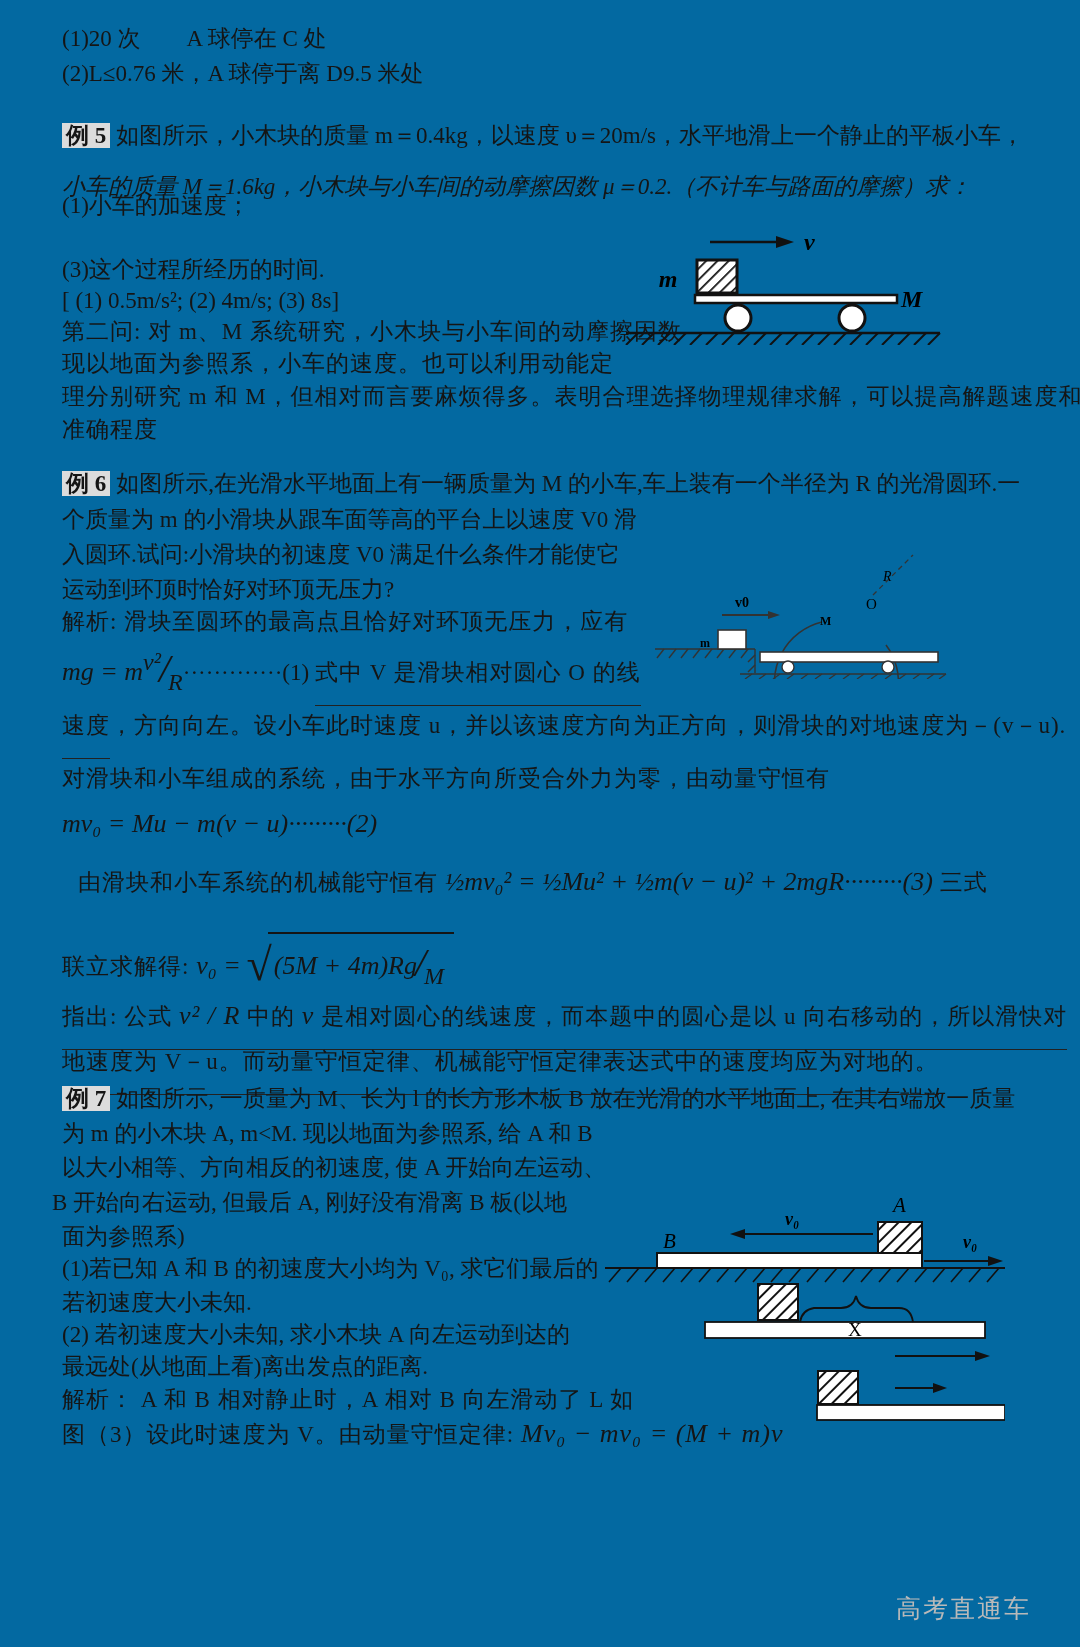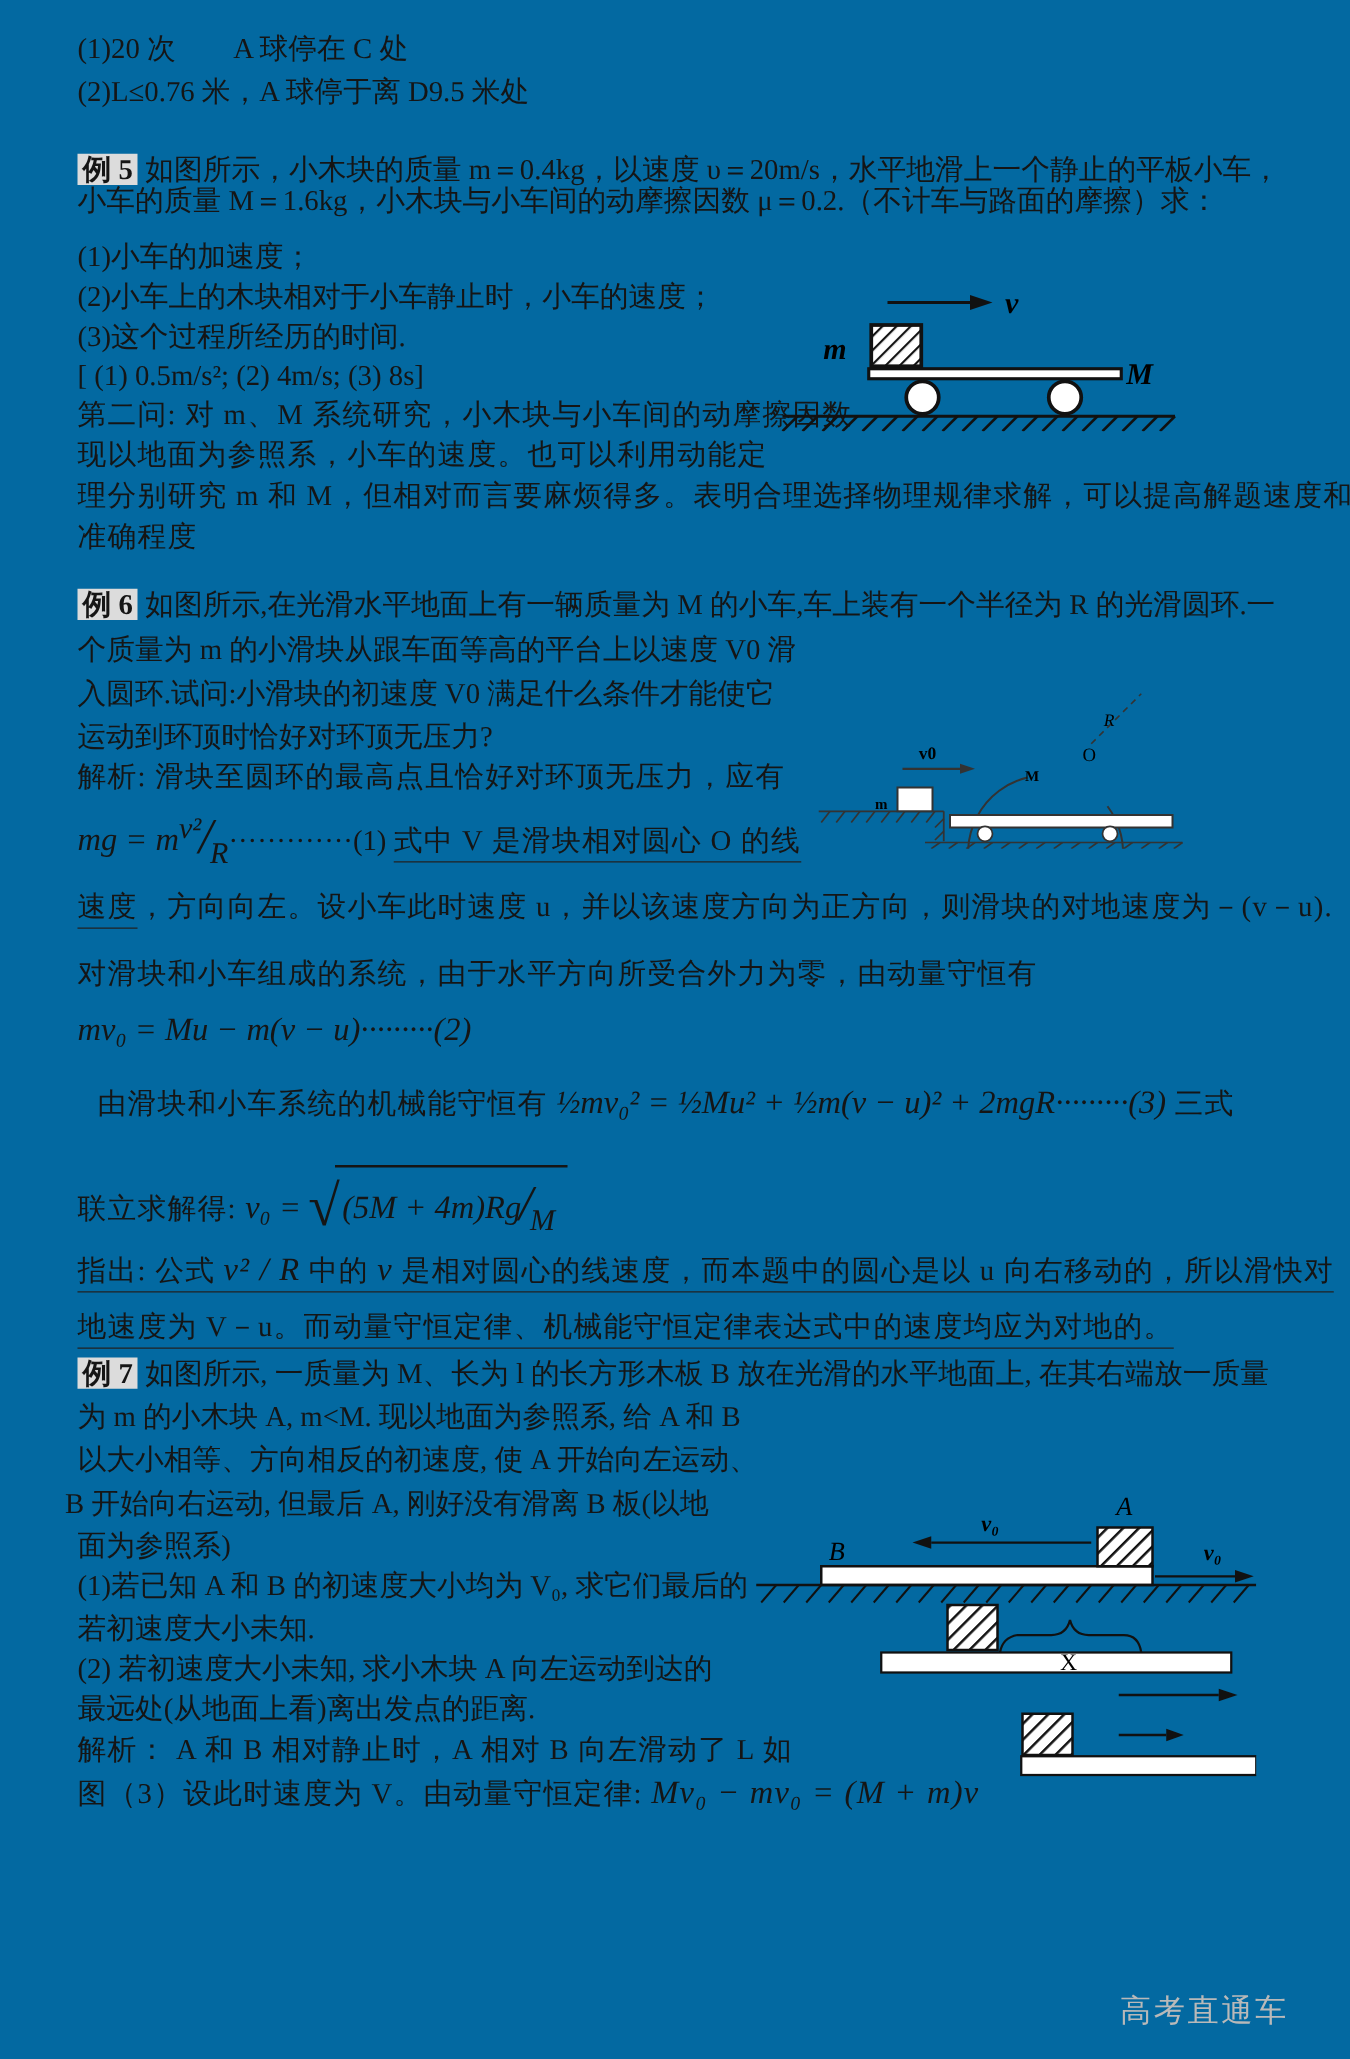--- a/index.html
+++ b/index.html
@@ -3,44 +3,43 @@
 <meta charset="utf-8">
 <style>
   html,body{margin:0;padding:0;background:#fff;}
   #page{position:relative;width:1080px;height:1647px;background:#0369a1;overflow:hidden;
         font-family:"Liberation Serif","DejaVu Serif",serif;color:#151515;}
   .line{position:absolute;white-space:nowrap;font-size:23px;line-height:1.25;}
   .kai{letter-spacing:1px;}
   .tag{background:#dcdcdc;font-weight:bold;padding:0 4px;margin-right:6px;}
   .math{font-style:italic;font-family:"Liberation Serif","DejaVu Serif",serif;}
   .big{font-size:26px;}
-  .u{border-bottom:1.5px solid #222;padding-bottom:4px;}
+  .u{border-bottom:1.5px solid #222;padding-bottom:20px;}
   .fnum{position:relative;top:-10px;font-size:24px;}
   .fden{position:relative;top:10px;font-size:24px;}
   .fslash{font-size:40px;font-style:italic;position:relative;top:2px;margin:0 -2px;}
   .radical{font-size:46px;font-style:normal;position:relative;top:6px;margin-right:-4px;}
   .overbar{display:inline-block;border-top:2px solid #151515;padding:2px 10px 0 6px;}
   .wm{position:absolute;color:#b9b9b9;font-size:25px;letter-spacing:2px;}
   svg text{font-family:"Liberation Serif","DejaVu Serif",serif;}
   .fig{position:absolute;}
 </style>
 </head>
 <body>
 
 <div id="page">
 
   <div class="line" style="top:25px;left:62px;">(1)20 次　　A 球停在 C 处</div>
   <div class="line" style="top:60px;left:62px;">(2)L≤0.76 米，A 球停于离 D9.5 米处</div>
 
   <div class="line" style="top:122px;left:62px;">
     <span class="tag">例 5</span><span>如图所示，小木块的质量 m＝0.4kg，以速度 υ＝20m/s，水平地滑上一个静止的平板小车，</span>
   </div>
-  <div class="line" style="top:147px;left:62px;">小车的质量 M＝1.6kg，小木块与小车间的动摩擦因数 μ＝0.2.（不计车与路面的摩擦）求：</div>
+  <div class="line" style="top:173px;left:62px;font-style:italic;">小车的质量 M＝1.6kg，小木块与小车间的动摩擦因数 μ＝0.2.（不计车与路面的摩擦）求：</div>
   <div class="line" style="top:192px;left:62px;">(1)小车的加速度；</div>
-  <div class="line" style="top:224px;left:62px;">(2)小车上的木块相对于小车静止时，小车的速度；</div>
   <div class="line" style="top:256px;left:62px;">(3)这个过程所经历的时间.</div>
   <div class="line" style="top:287px;left:62px;">[  (1) 0.5m/s²;   (2) 4m/s;   (3) 8s]</div>
   <div class="line kai" style="top:318px;left:62px;">第二问: 对 m、M 系统研究，小木块与小车间的动摩擦因数</div>
   <div class="line kai" style="top:350px;left:62px;">现以地面为参照系，小车的速度。也可以利用动能定</div>
   <div class="line kai" style="top:383px;left:62px;">理分别研究 m 和 M，但相对而言要麻烦得多。表明合理选择物理规律求解，可以提高解题速度和</div>
   <div class="line kai" style="top:416px;left:62px;">准确程度</div>
 
   <svg class="fig" style="left:618px;top:212px;" width="327" height="133" viewBox="0 0 327 133">
     <defs>
       <pattern id="h5" width="8" height="8" patternTransform="rotate(45)" patternUnits="userSpaceOnUse">

